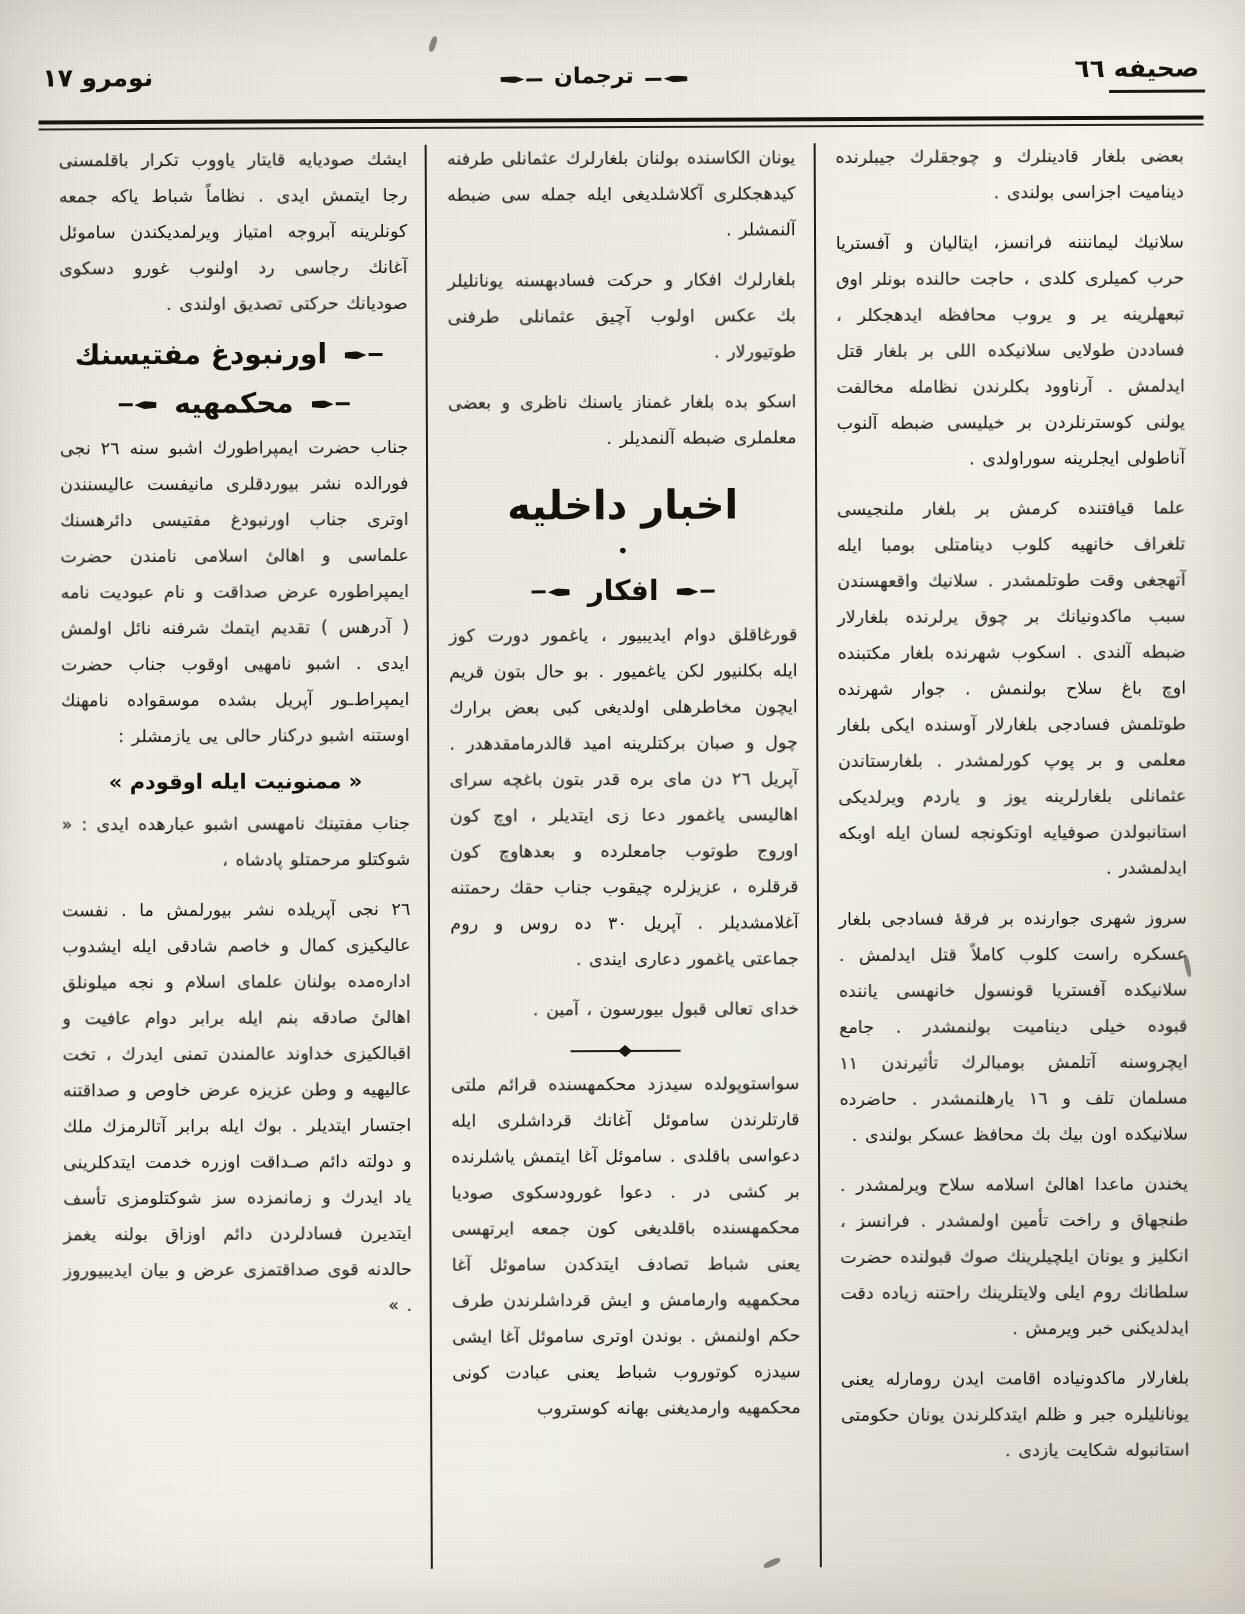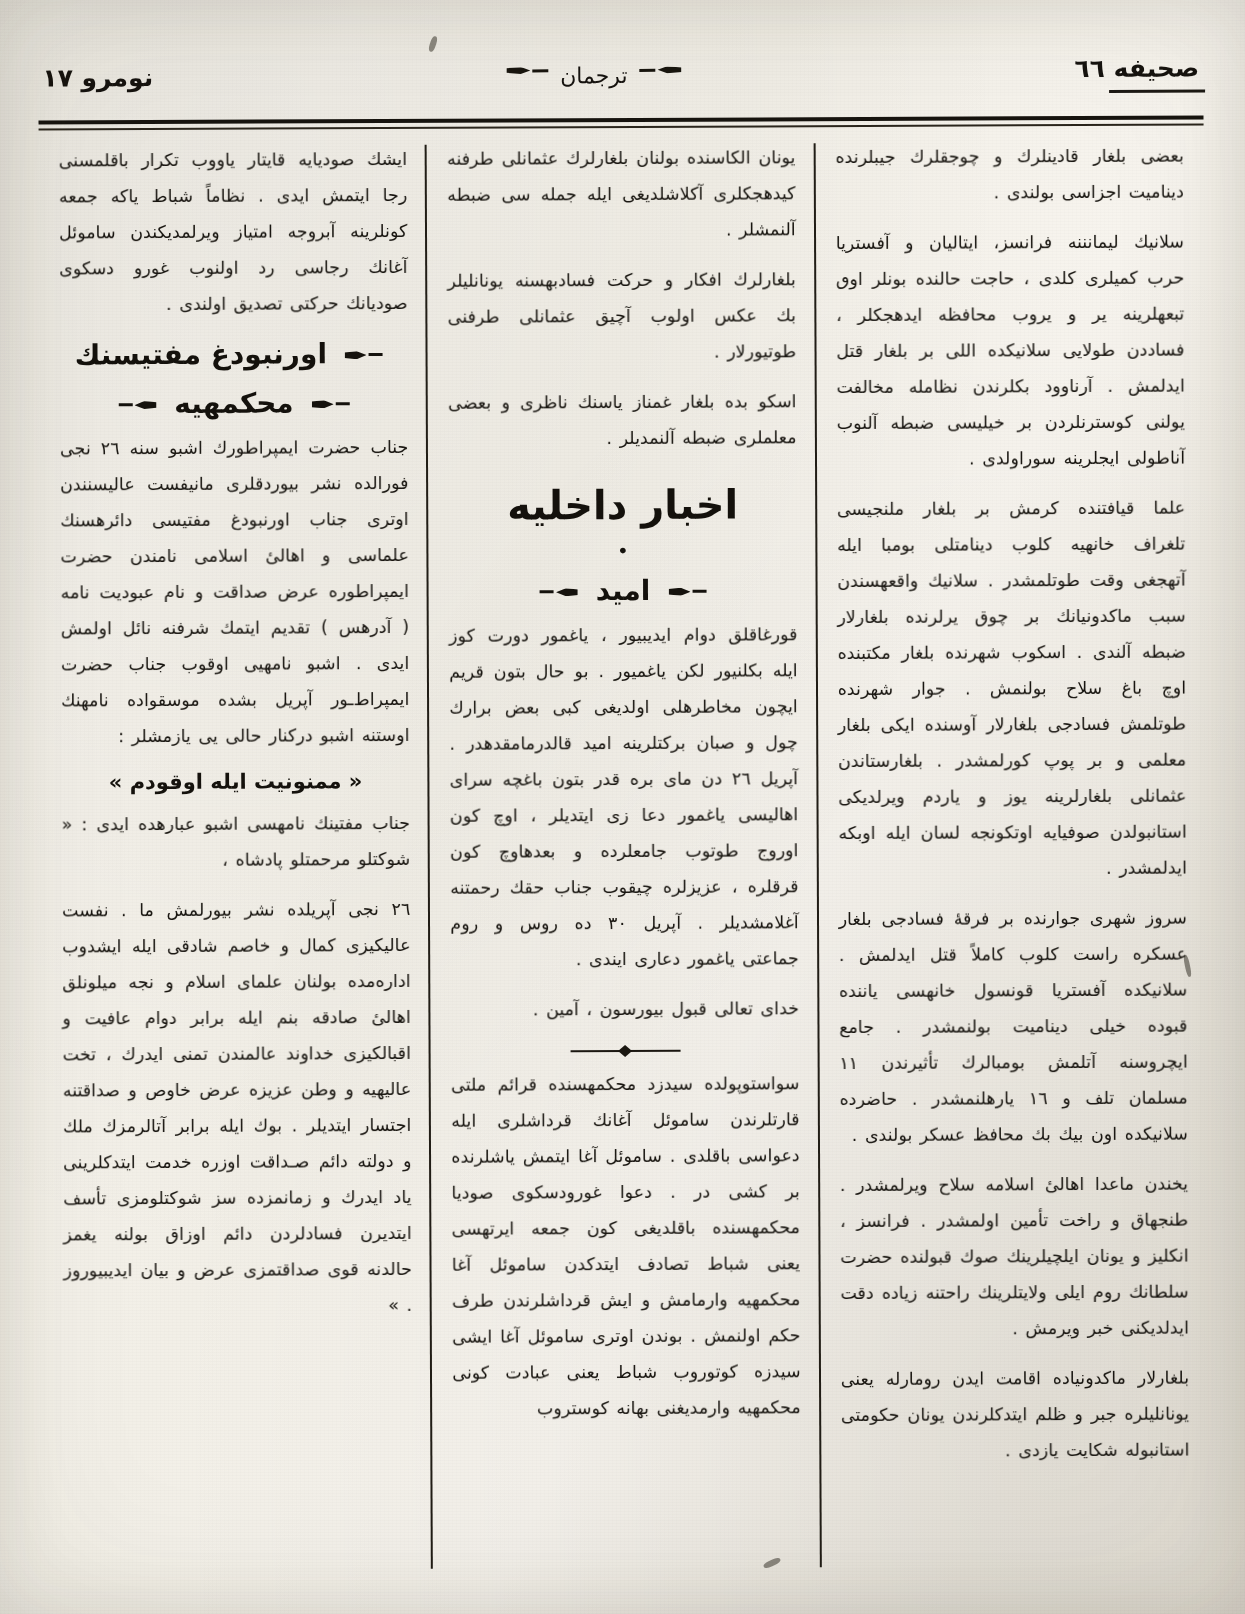--- a/index.html
+++ b/index.html
@@ -77,24 +77,24 @@
     content: "";
     position: absolute;
     right: -6px;
     bottom: 0;
     width: 96px;
     height: 3px;
     background: #1d1a15;
   }
   .masthead .center {
     display: flex;
-    align-items: flex-start;
+    align-items: flex-end;
     gap: 10px;
     font-size: 22px;
-    font-weight: normal;
+    font-weight: bold;
     margin-right: 40px;
   }
   .orn {
     display: inline-block;
     width: 44px;
     height: 16px;
     position: relative;
   }
   .orn::before, .orn::after {
     content: "";
@@ -295,21 +295,21 @@
       <p class="para">بلغارلرك افکار و حرکت فسادبهسنه یونانلیلر بك عکس اولوب آچیق عثمانلی طرفنی طوتیورلار .</p>
       <p class="para">اسکو بده بلغار غمناز یاسنك ناظری و بعضی معلملری ضبطه آلنمدیلر .</p>
 
       <div class="heading big">
         <span>اخبار داخلیه</span>
       </div>
       <div class="dot-center">•</div>
 
       <div class="heading">
         <span class="deco flip"></span>
-        <span>امید</span>
+        <span>افکار</span>
         <span class="deco"></span>
       </div>
 
       <p class="para">قورغاقلق دوام ایدیبیور ، یاغمور دورت کوز ایله بکلنیور لکن یاغمیور . بو حال بتون قریم ایچون مخاطرهلی اولدیغی کبی بعض برارك چول و صبان برکتلرینه امید قالدرمامقدهدر . آپریل ٢٦ دن مای بره قدر بتون باغچه سرای اهالیسی یاغمور دعا زی ایتدیلر ، اوچ کون اوروج طوتوب جامعلرده و بعدهاوچ کون قرقلره ، عزیزلره چیقوب جناب حقك رحمتنه آغلامشدیلر . آپریل ٣٠ ده روس و روم جماعتی یاغمور دعاری ایندی .</p>
       <p class="para">خدای تعالی قبول بیورسون ، آمین .</p>
 
       <div class="divider"><span></span></div>
 
       <p class="para">سواستوپولده سیدزد محکمهسنده قرائم ملتی قارتلرندن ساموئل آغانك قرداشلری ایله دعواسی باقلدی . ساموئل آغا ایتمش یاشلرنده بر کشی در . دعوا غورودسکوی صودیا محکمهسنده باقلدیغی کون جمعه ایرتهسی یعنی شباط تصادف ایتدکدن ساموئل آغا محکمهیه وارمامش و ایش قرداشلرندن طرف حکم اولنمش . بوندن اوتری ساموئل آغا ایشی سیدزه کوتوروب شباط یعنی عبادت کونی محکمهیه وارمدیغنی بهانه کوستروب</p>
     </div>

